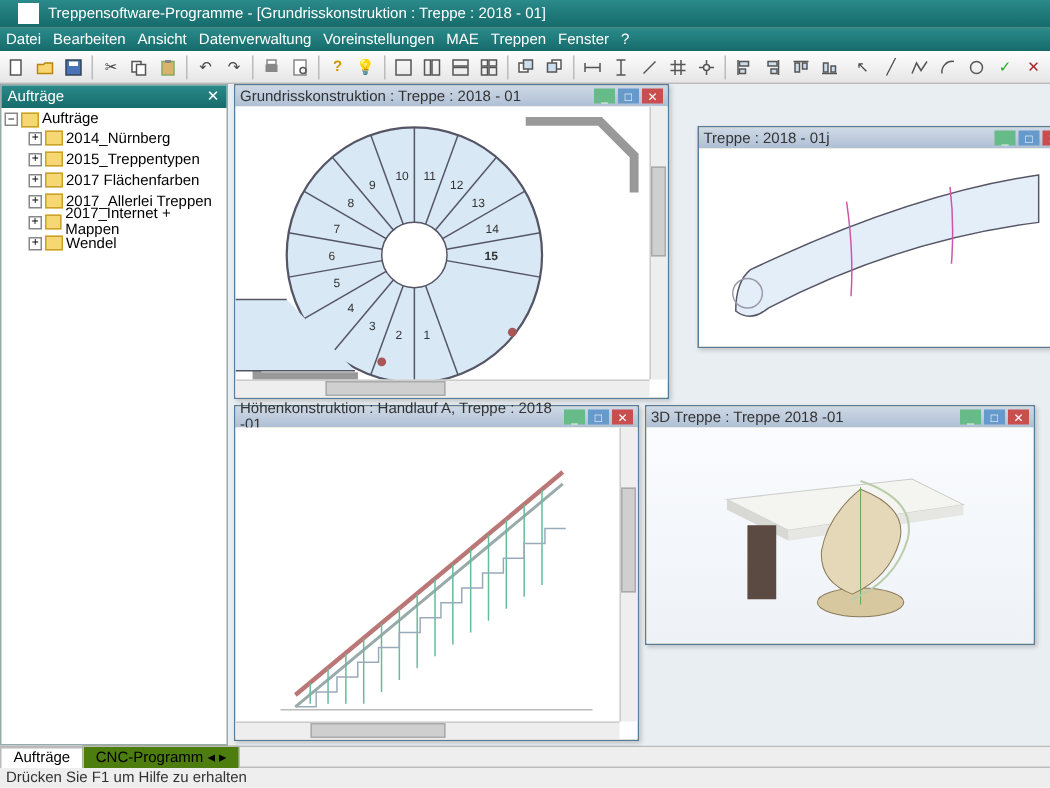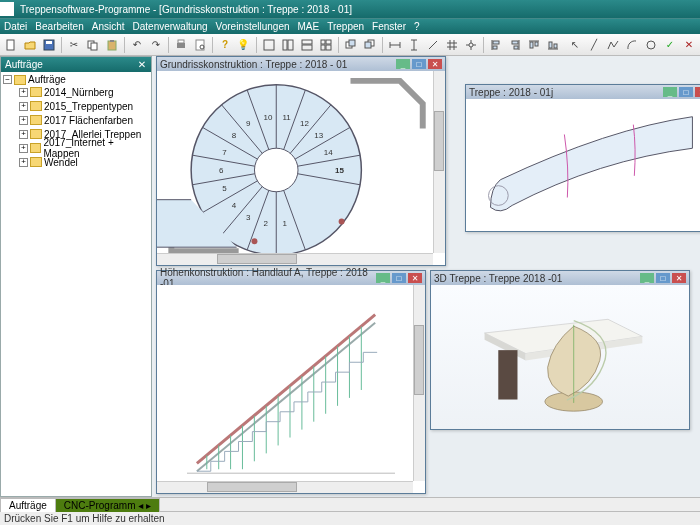--- a/index.html
+++ b/index.html
@@ -1,19 +1,19 @@
 <!DOCTYPE html>
 <html><head>
 <meta charset="utf-8">
 <style>
 * { margin: 0; padding: 0; box-sizing: border-box; font-family: "Segoe UI", Tahoma, sans-serif; font-size: 10px; }
 body { width: 700px; height: 525px; background: #f5f5f5; overflow: hidden; }
 
 
-.titlebar { height: 18px; background: linear-gradient(#2b8a8a, #166b6b); color: #fff; display: flex; align-items: center; padding: 0 0; }
+.titlebar { height: 18px; background: linear-gradient(#2b8a8a, #166b6b); color: #fff; display: flex; align-items: center; padding: 0 12px; }
 .titlebar .appicon { width: 14px; height: 14px; background: #fff; margin-right: 6px; display: inline-block; }
 .titlebar .title { flex: 1; font-size: 10px; }
 
 
 .menubar { height: 16px; background: linear-gradient(#2b8a8a, #166b6b); color: #fff; display: flex; align-items: center; padding: 0 4px; gap: 8px; font-size: 10px; border-top: 1px solid rgba(255,255,255,0.2); }
 .menubar span { cursor: default; }
 
 
 .toolbar { height: 22px; background: linear-gradient(#fdfdfd,#e6e6e6); border-bottom: 1px solid #bbb; display: flex; align-items: center; padding: 0 2px; gap: 1px; }
 .tbtn { width: 18px; height: 18px; border: 1px solid transparent; display: flex; align-items: center; justify-content: center; color: #444; }
@@ -350,21 +350,21 @@
             <div class="stepnum" style="left: 65.2566px; top: 113.469px;">5</div>
             <div class="stepnum" style="left: 62px; top: 95px;">6</div>
             <div class="stepnum" style="left: 65.2566px; top: 76.5309px;">7</div>
             <div class="stepnum" style="left: 74.6336px; top: 60.2895px;">8</div>
             <div class="stepnum" style="left: 89px; top: 48.2346px;">9</div>
             <div class="stepnum" style="left: 106.623px; top: 41.8204px;">10</div>
             <div class="stepnum" style="left: 125.377px; top: 41.8204px;">11</div>
             <div class="stepnum" style="left: 143px; top: 48.2346px;">12</div>
             <div class="stepnum" style="left: 157.366px; top: 60.2895px;">13</div>
             <div class="stepnum" style="left: 166.743px; top: 76.5309px;">14</div>
-            <div class="stepnum" style="left: 178px; top: 95px; font-weight: bold;">15</div>
+            <div class="stepnum" style="left: 166px; top: 95px; font-weight: bold;">15</div>
           </div>
         <div class="scroll-x">
             <div class="thumb" style="left:60px;width:80px;height:10px;top:0"></div>
           </div>
         <div class="scroll-y">
             <div class="thumb" style="top:40px;height:60px;width:10px;left:0"></div>
           </div>
       </div>
     </div>
 

